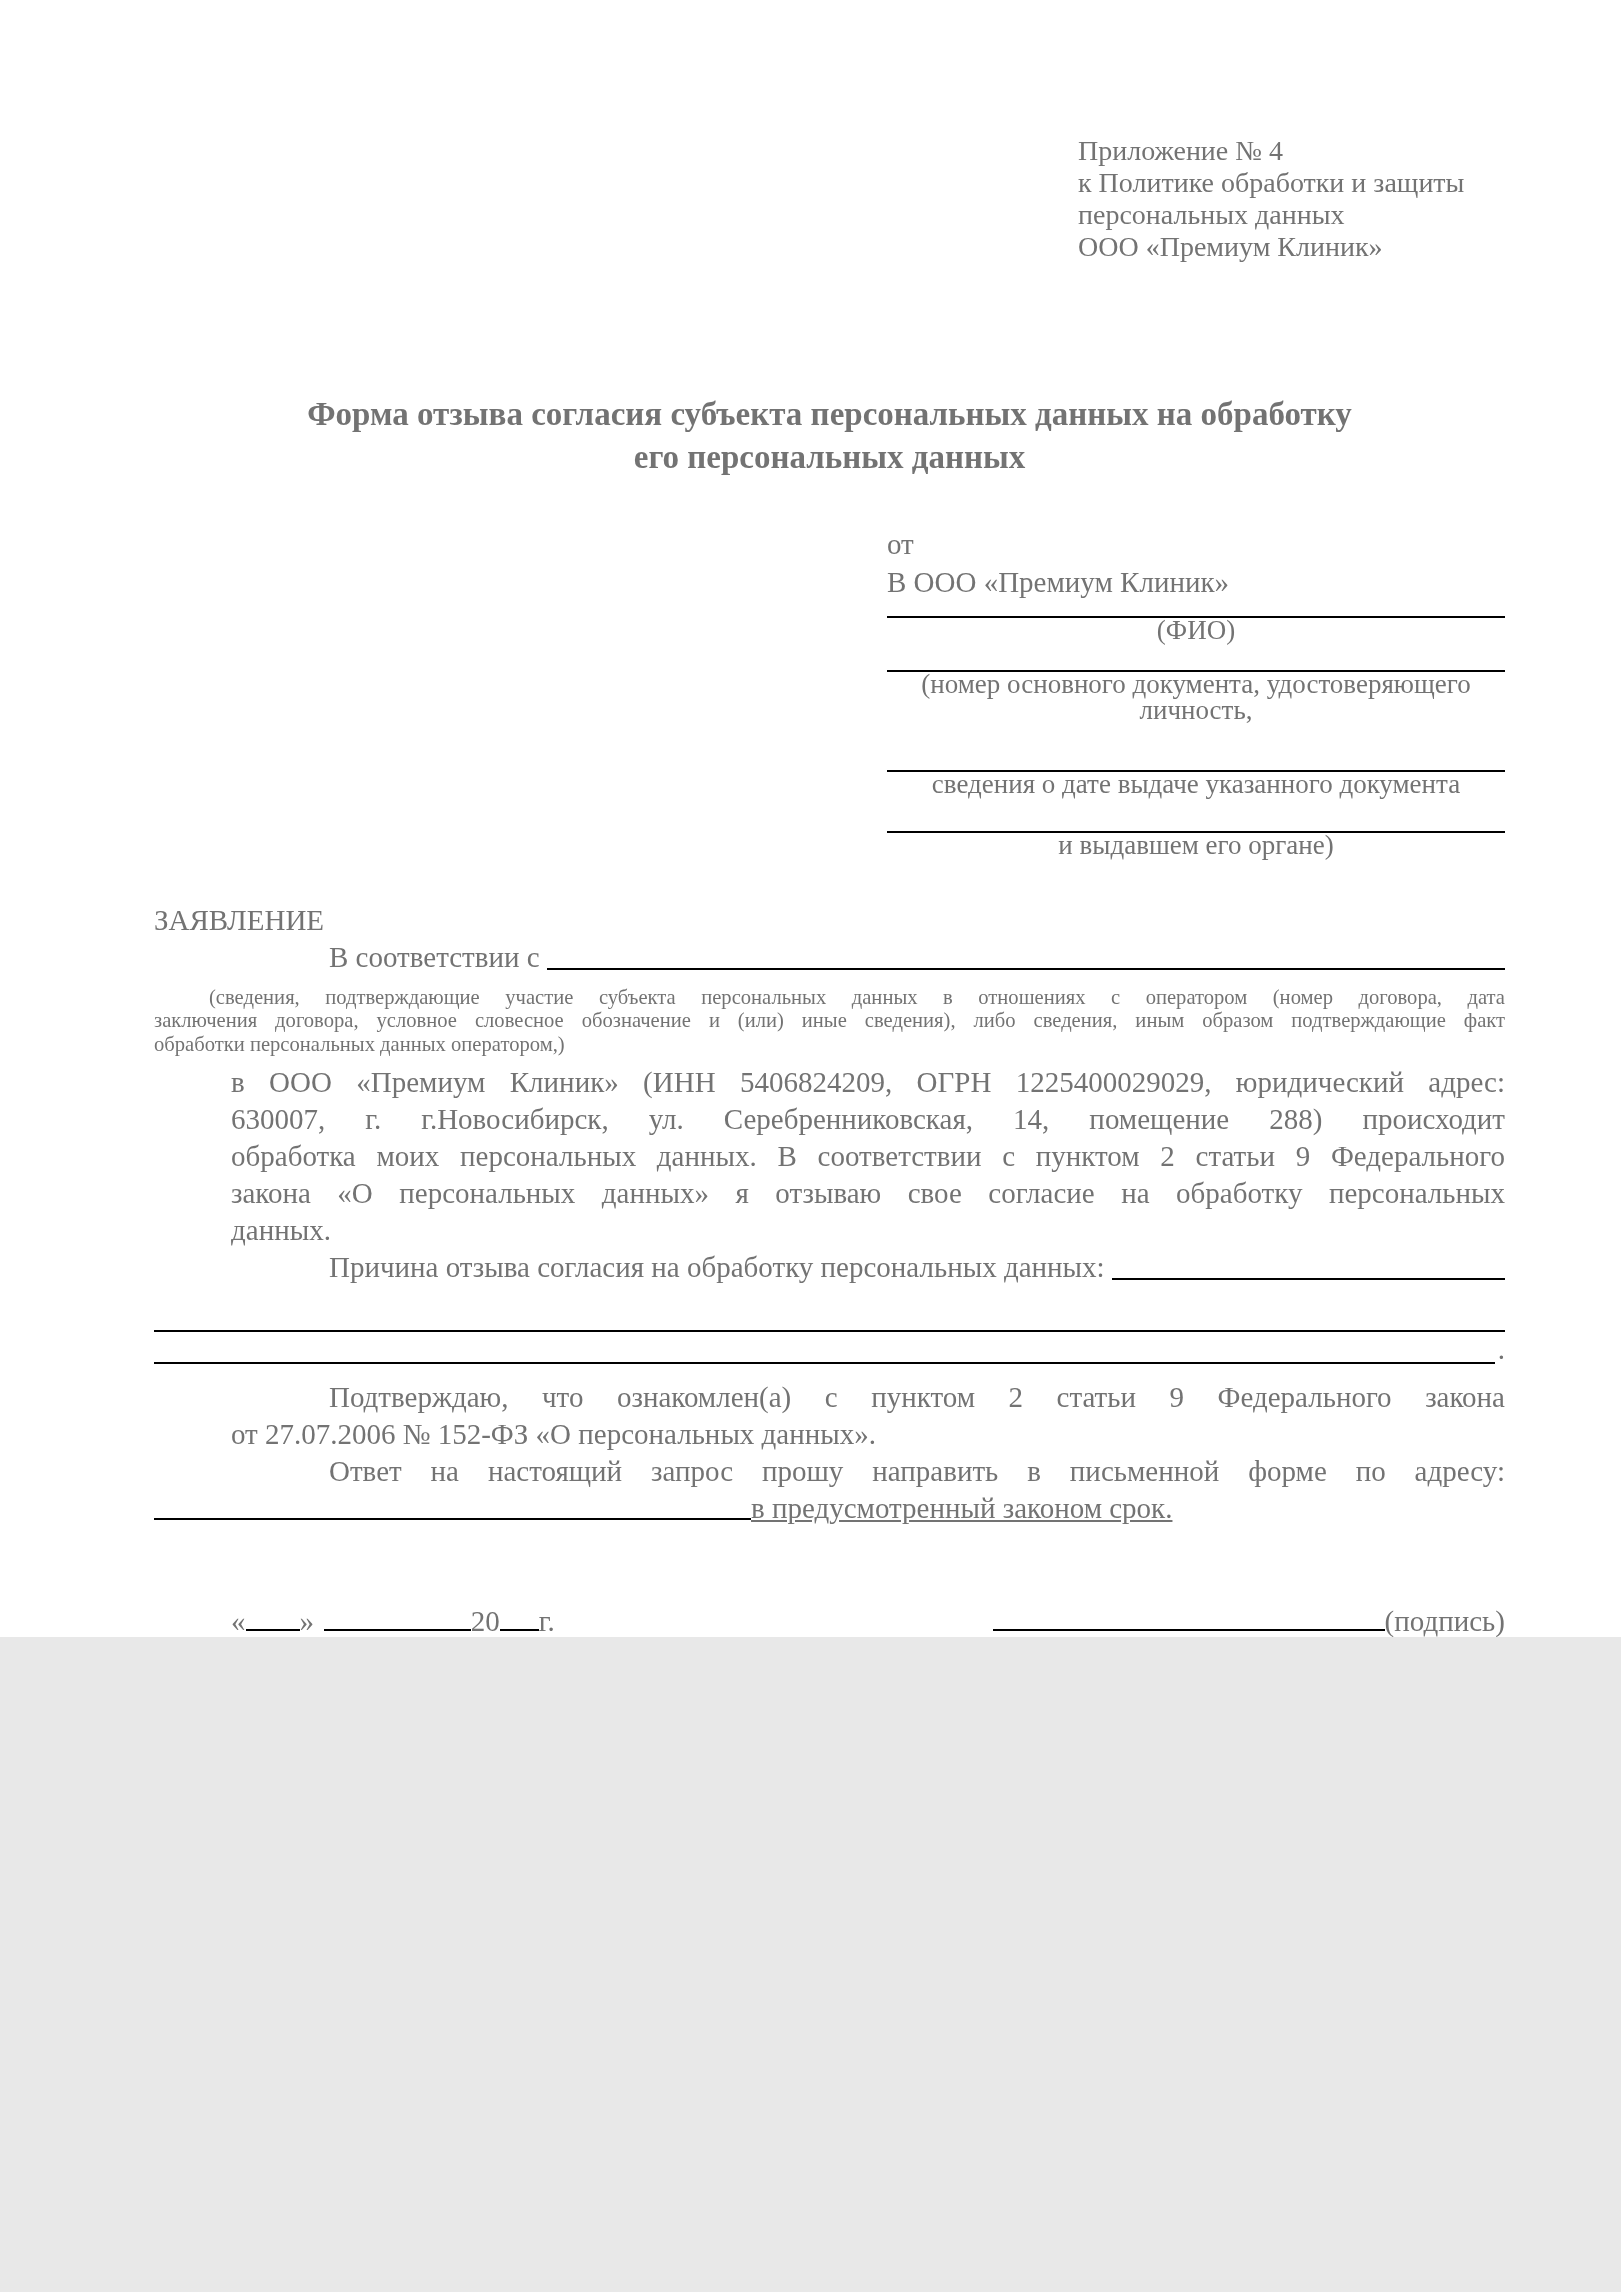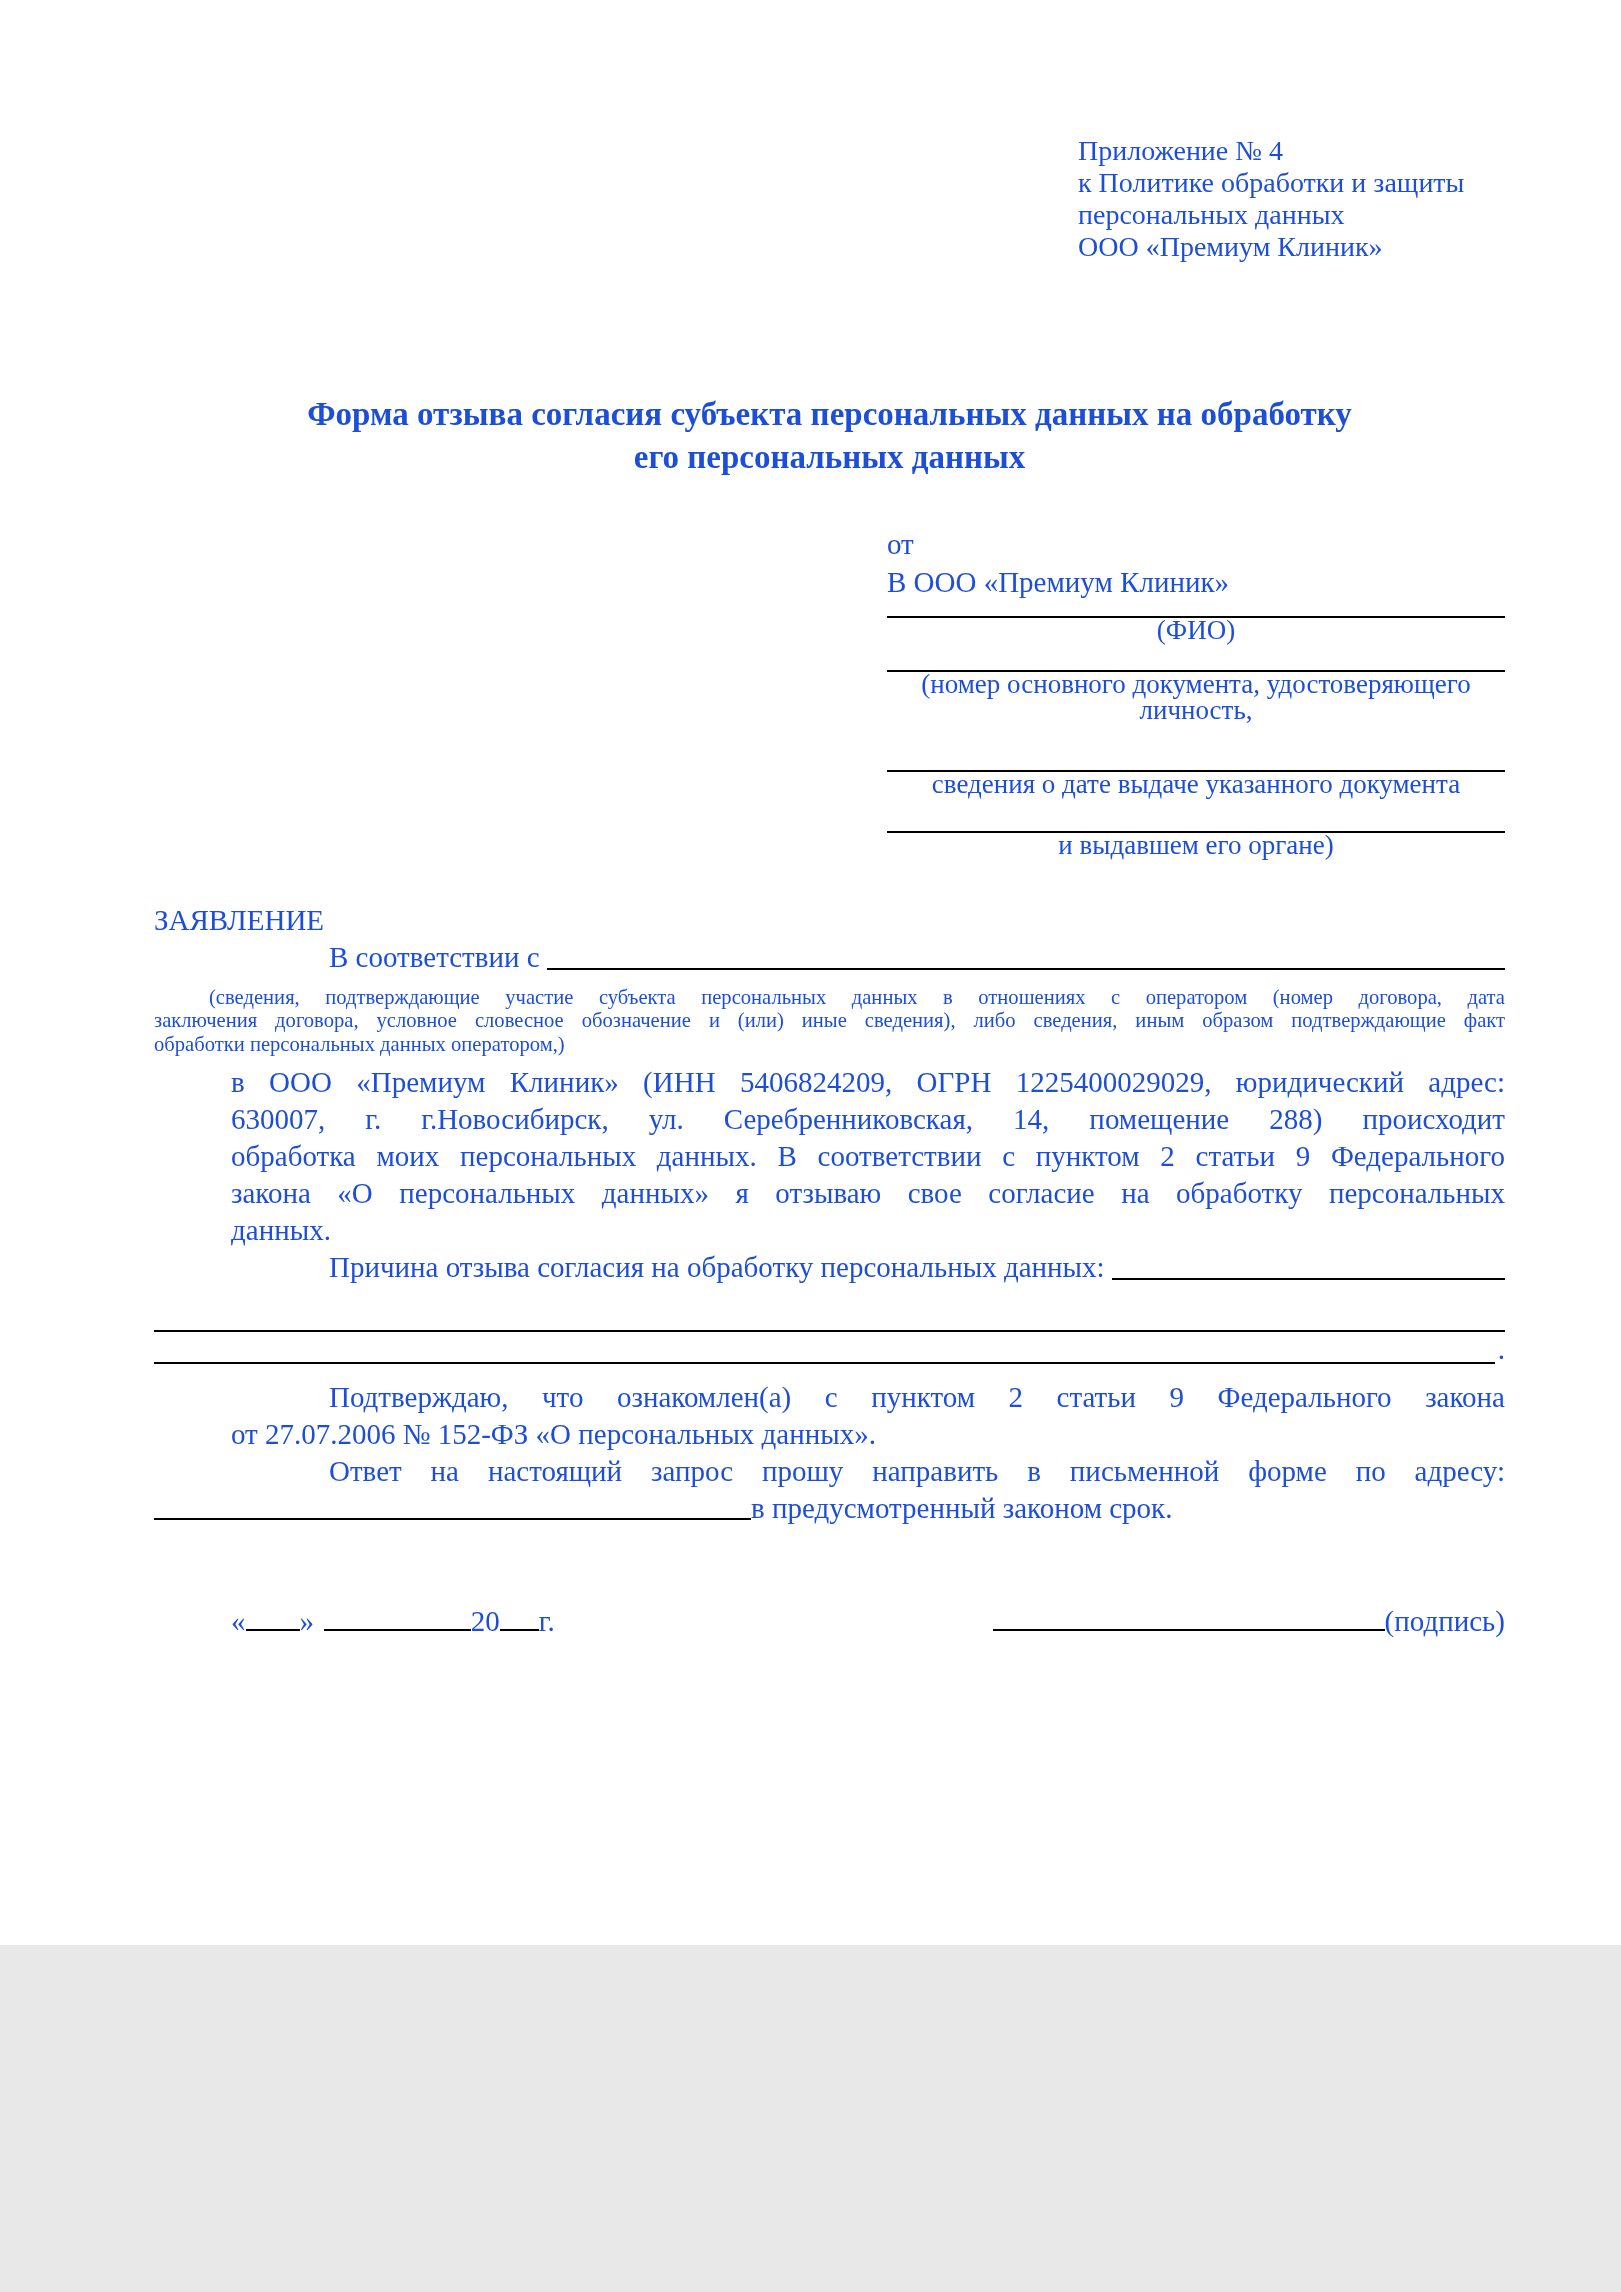--- a/index.html
+++ b/index.html
@@ -1,22 +1,22 @@
 <!DOCTYPE html>
 <html><head>
 <meta charset="utf-8">
 <style>
   * { margin:0; padding:0; box-sizing:border-box; }
   html,body { background:#e8e8e8; }
   .page {
     position:relative;
-    width:1621px; height:1945px;
+    width:1621px; height:1637px;
     margin:0 auto;
     background:#ffffff;
-    color:#1d4ed8;
+    color:#737373;
     font-family:"Liberation Serif","DejaVu Serif",serif;
     font-size:29px; line-height:37px;
     padding:0 116px 0 154px;
     overflow:hidden;
   }
   
   .hdr { margin:135px 0 0 924px; width:427px; font-size:28px; line-height:32px; }
   
   .title { margin-top:130px; font-size:33px; line-height:43px; font-weight:bold; text-align:center; }
   
@@ -35,21 +35,21 @@
   .jlast { text-align:justify; text-align-last:justify; }
   .ind100 { text-indent:98px; }
   .footnote { margin-top:9.8px; font-size:20.6px; line-height:23.5px; }
   .fn-first { text-indent:55px; }
   .body-block { margin-top:7.8px; }
   .blank-wide { height:46px; border-bottom:2.9px solid #000; }
   .endrow { height:32px; display:flex; align-items:flex-end; }
   .endrow .fill { margin:0; }
   .endrow .period { line-height:29px; margin-left:2.9px; }
   .confirm { margin-top:15px; }
-  .replyrow { display:flex; align-items:flex-start; line-height:37px; }
+  .replyrow { display:flex; align-items:flex-start; line-height:37px;text-decoration:underline; }
   .fill609 { width:597px; border-bottom:2.9px solid #000; align-self:flex-end; margin-bottom:6.9px; }
   
   .footer { display:flex; justify-content:space-between; align-items:flex-end; margin-top:76px; padding-left:77px; line-height:37px; }
   .blank-il { display:inline-block; height:2px; border-bottom:2.9px solid #000; }
   .w55 { width:54px; } .w150 { width:147px; margin-left:9.8px; } .w40 { width:39px; } .w400 { width:392px; }
 </style>
 </head>
 <body>
 
 <div class="page">

